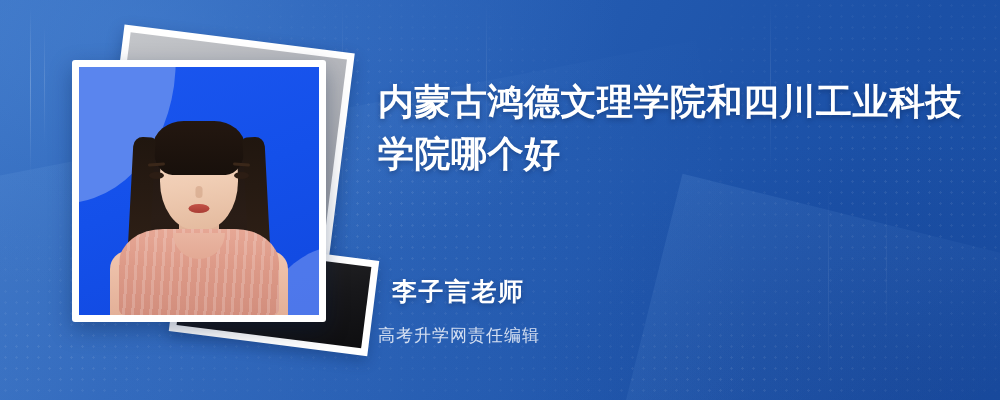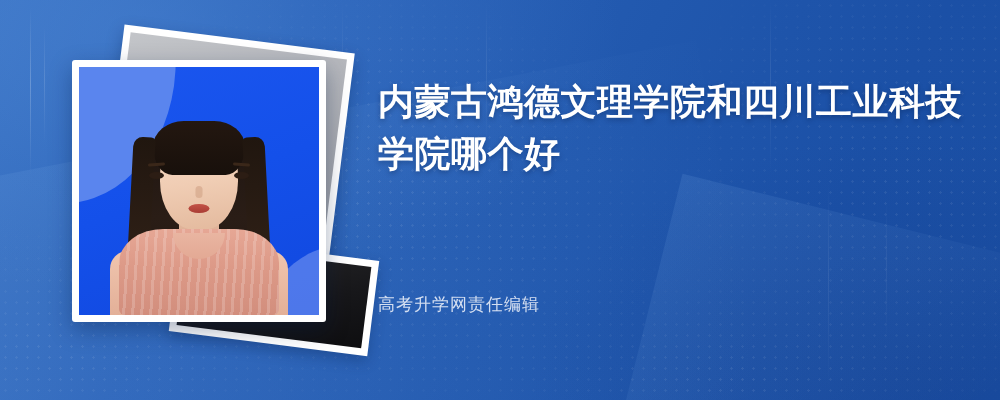--- a/index.html
+++ b/index.html
@@ -336,17 +336,18 @@
         </div>
       </div>
     </div>
   </div>
 
   <div id="content">
 
     <h1 id="title">内蒙古鸿德文理学院和四川工业科技学院哪个好</h1>
 
     <div id="byline">
+      <div id="author-name">李子言老师</div>
       <div id="author-role">高考升学网责任编辑</div>
     </div>
 
   </div>
 </div>
 
 </body></html>

